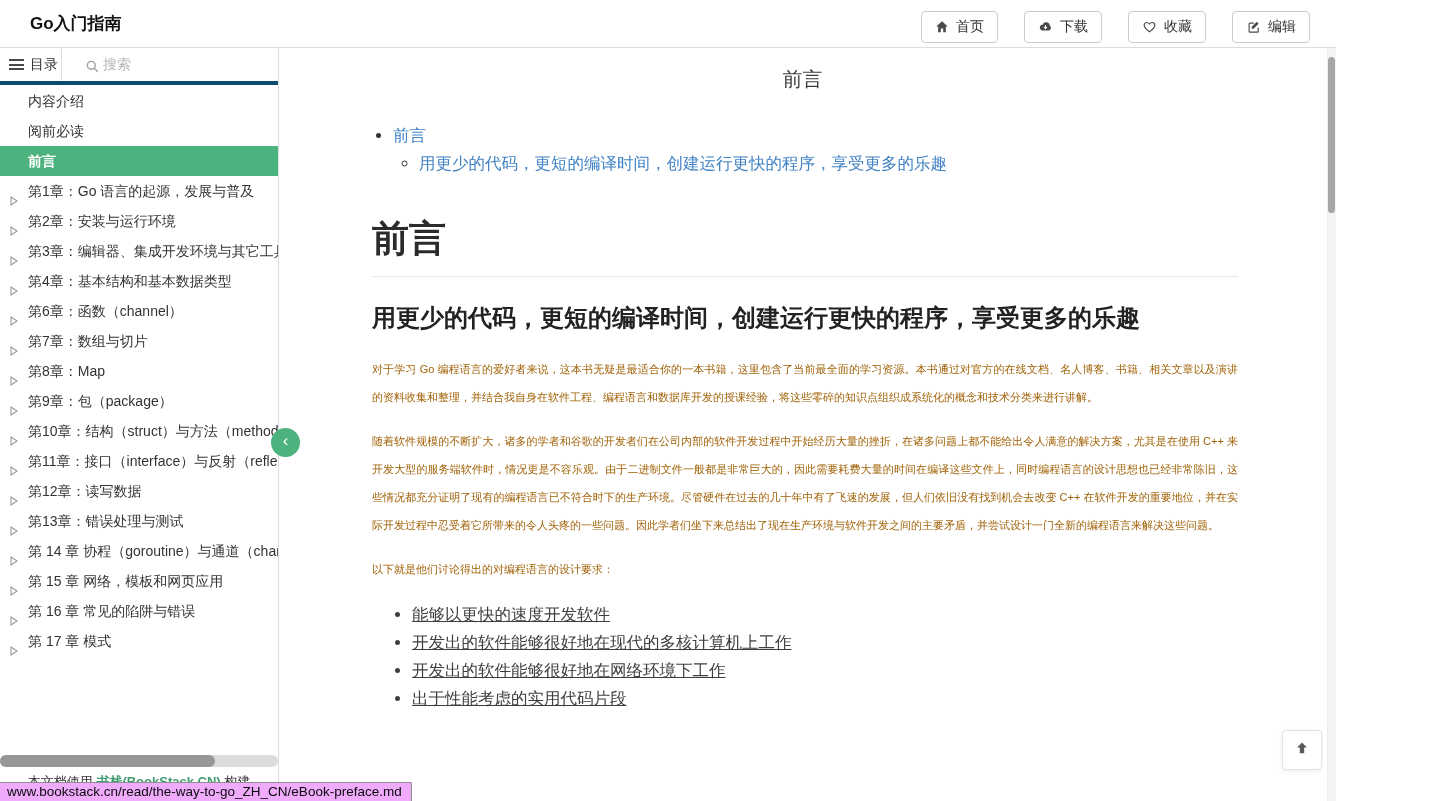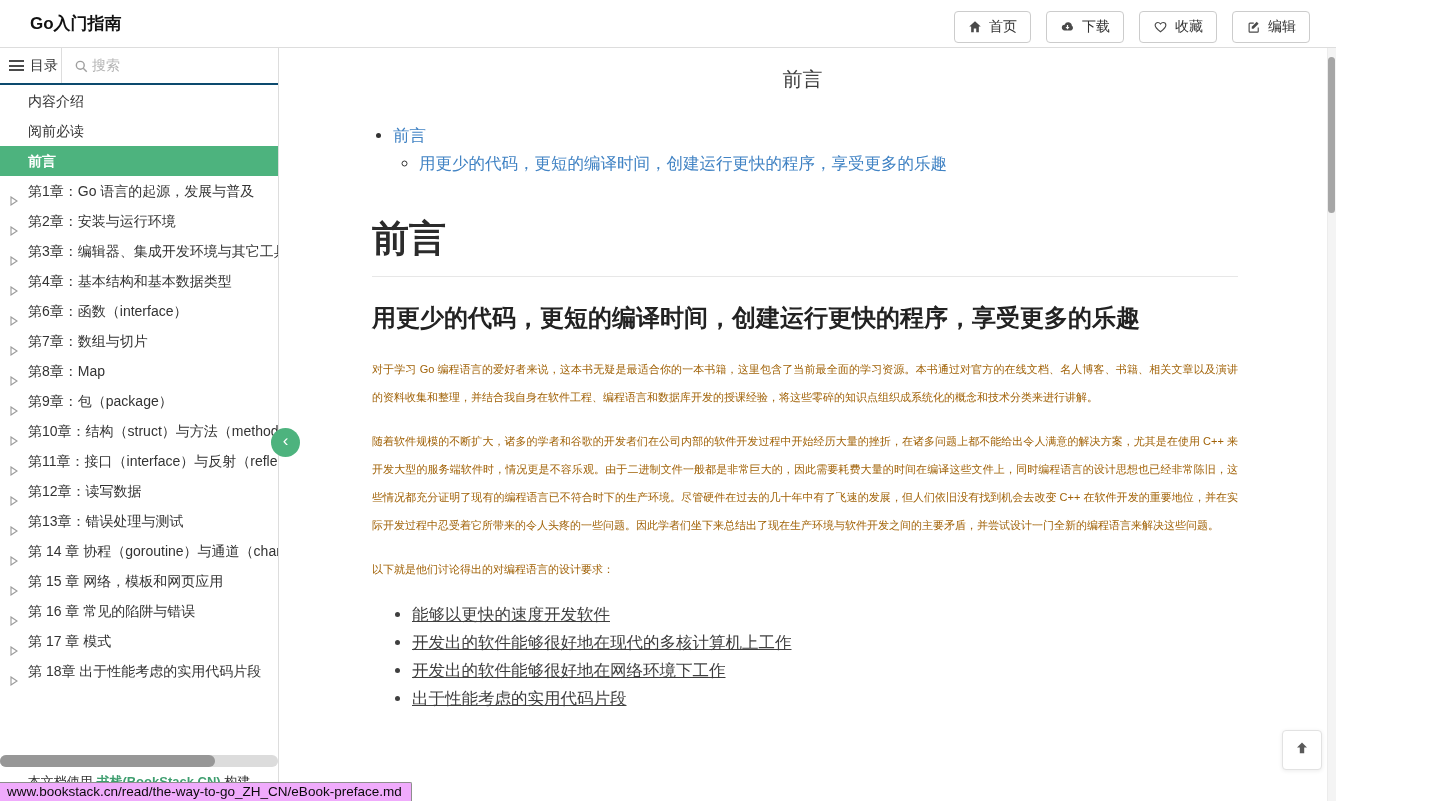--- a/index.html
+++ b/index.html
@@ -5,30 +5,30 @@
   * { box-sizing: border-box; margin: 0; padding: 0; }
   html,body { width:1439px; height:801px; overflow:hidden; background:#fff;
     font-family:"Liberation Sans","DejaVu Sans",sans-serif; color:#333; }
   .root { position:relative; width:1336px; height:801px; }
 
   
   .header { position:absolute; left:0; top:0; width:100%; height:48px;
     background:#fff; border-bottom:1px solid #ddd; z-index:5; }
   .book-title { position:absolute; left:30px; top:0; line-height:47px;
     font-size:17px; font-weight:bold; color:#111; }
-  .header-actions { position:absolute; right:26px; top:11px; display:flex; gap:15px;justify-content:space-between; }
+  .header-actions { position:absolute; right:26px; top:11px; display:flex; gap:26px;justify-content:space-between; }
   .hbtn { display:inline-flex; align-items:center; gap:7px; height:32px;
     padding:0 13px; background:#fff; border:1px solid #ccc; border-radius:4px;
     font-size:14px; color:#333; cursor:pointer; }
   .hbtn svg { display:block; }
 
   
   .sidebar { position:absolute; left:0; top:48px; width:279px; bottom:0;
     background:#fff; border-right:1px solid #ddd; }
-  .side-tabs { position:relative; height:37px; border-bottom:2px solid #0c4a6e; display:flex; }
+  .side-tabs { position:relative; height:37px; border-bottom:4px solid #0c4a6e; display:flex;gap:11px; }
   .toc-tab { width:62px; display:flex; align-items:center; gap:6px; padding-left:9px;
     border-right:1px solid #ddd; font-size:14px; color:#333; cursor:pointer; }
   .hamburger { display:inline-block; width:15px; height:11px;
     border-top:2px solid #4a4a4a; border-bottom:2px solid #4a4a4a; position:relative; }
   .hamburger::after { content:""; position:absolute; left:0; top:2.5px; width:15px;
     height:2px; background:#4a4a4a; }
   .search-wrap { flex:1; position:relative; }
   .search-wrap svg { position:absolute; left:12px; top:11px; }
   .search-input { width:100%; height:100%; border:none; outline:none; background:transparent;
     font-size:14px; color:#333; padding-left:30px;
@@ -155,21 +155,21 @@
               <path d="M1 1 L7 5 L1 9 Z" fill="none" stroke="#9a9a9a" stroke-width="1.1"></path>
             </svg></span><span>第2章：安装与运行环境</span></div>
         <div class="side-item"><span class="tri"><svg width="8" height="10" viewBox="0 0 8 10">
               <path d="M1 1 L7 5 L1 9 Z" fill="none" stroke="#9a9a9a" stroke-width="1.1"></path>
             </svg></span><span>第3章：编辑器、集成开发环境与其它工具</span></div>
         <div class="side-item"><span class="tri"><svg width="8" height="10" viewBox="0 0 8 10">
               <path d="M1 1 L7 5 L1 9 Z" fill="none" stroke="#9a9a9a" stroke-width="1.1"></path>
             </svg></span><span>第4章：基本结构和基本数据类型</span></div>
         <div class="side-item"><span class="tri"><svg width="8" height="10" viewBox="0 0 8 10">
               <path d="M1 1 L7 5 L1 9 Z" fill="none" stroke="#9a9a9a" stroke-width="1.1"></path>
-            </svg></span><span>第6章：函数（interface）</span></div>
+            </svg></span><span>第6章：函数（channel）</span></div>
         <div class="side-item"><span class="tri"><svg width="8" height="10" viewBox="0 0 8 10">
               <path d="M1 1 L7 5 L1 9 Z" fill="none" stroke="#9a9a9a" stroke-width="1.1"></path>
             </svg></span><span>第7章：数组与切片</span></div>
         <div class="side-item"><span class="tri"><svg width="8" height="10" viewBox="0 0 8 10">
               <path d="M1 1 L7 5 L1 9 Z" fill="none" stroke="#9a9a9a" stroke-width="1.1"></path>
             </svg></span><span>第8章：Map</span></div>
         <div class="side-item"><span class="tri"><svg width="8" height="10" viewBox="0 0 8 10">
               <path d="M1 1 L7 5 L1 9 Z" fill="none" stroke="#9a9a9a" stroke-width="1.1"></path>
             </svg></span><span>第9章：包（package）</span></div>
         <div class="side-item"><span class="tri"><svg width="8" height="10" viewBox="0 0 8 10">
@@ -189,23 +189,20 @@
             </svg></span><span>第 14 章 协程（goroutine）与通道（channel）</span></div>
         <div class="side-item"><span class="tri"><svg width="8" height="10" viewBox="0 0 8 10">
               <path d="M1 1 L7 5 L1 9 Z" fill="none" stroke="#9a9a9a" stroke-width="1.1"></path>
             </svg></span><span>第 15 章 网络，模板和网页应用</span></div>
         <div class="side-item"><span class="tri"><svg width="8" height="10" viewBox="0 0 8 10">
               <path d="M1 1 L7 5 L1 9 Z" fill="none" stroke="#9a9a9a" stroke-width="1.1"></path>
             </svg></span><span>第 16 章 常见的陷阱与错误</span></div>
         <div class="side-item"><span class="tri"><svg width="8" height="10" viewBox="0 0 8 10">
               <path d="M1 1 L7 5 L1 9 Z" fill="none" stroke="#9a9a9a" stroke-width="1.1"></path>
             </svg></span><span>第 17 章 模式</span></div>
-        <div class="side-item"><span class="tri"><svg width="8" height="10" viewBox="0 0 8 10">
-              <path d="M1 1 L7 5 L1 9 Z" fill="none" stroke="#9a9a9a" stroke-width="1.1"></path>
-            </svg></span><span>第 18章 出于性能考虑的实用代码片段</span></div>
       </div>
     <div class="side-hscroll">
       <div class="thumb"></div>
     </div>
     <div class="side-footer">
       <span>本文档使用 </span><a>书栈(BookStack.CN)</a><span> 构建</span>
     </div>
   </div>
 
   <div class="collapse-btn">

